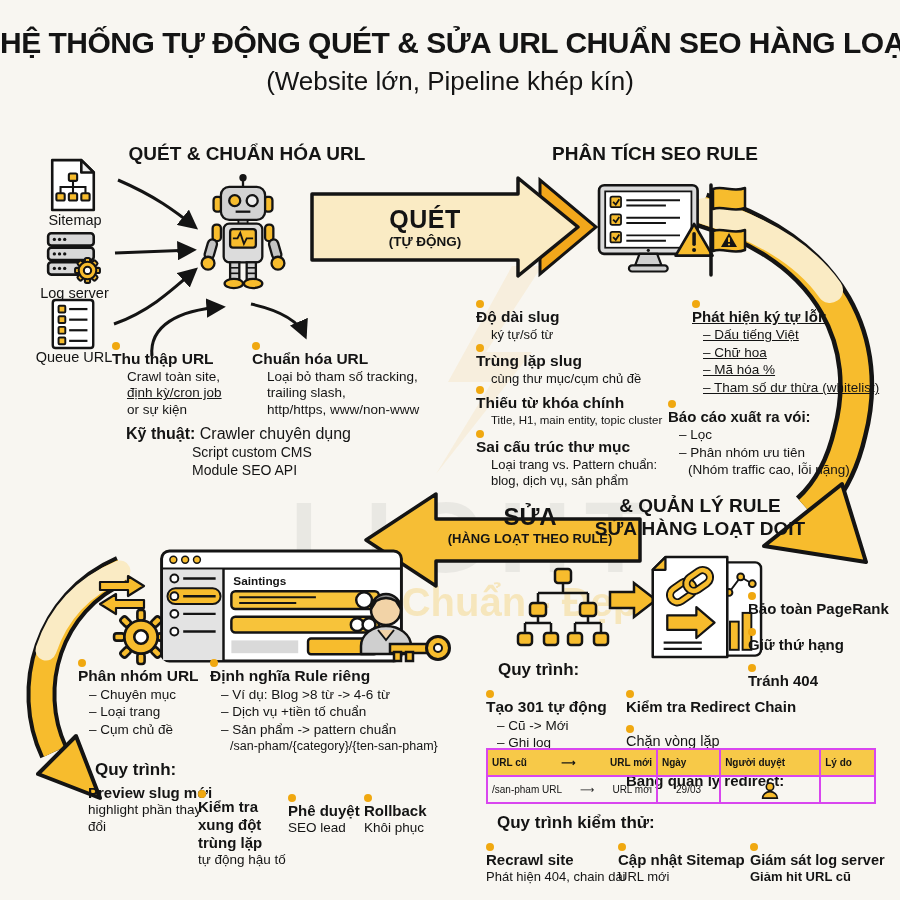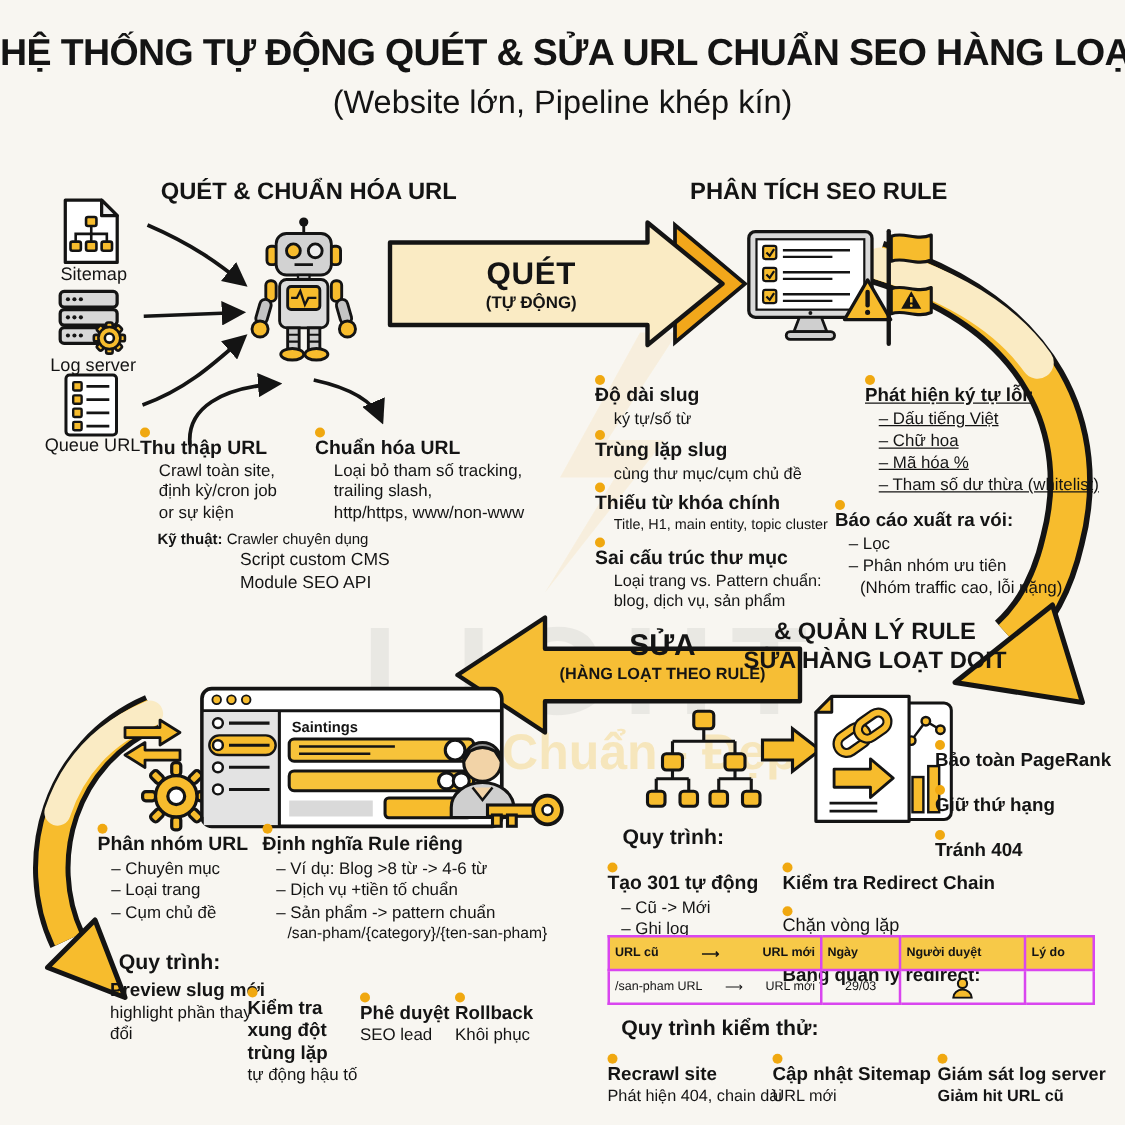--- a/index.html
+++ b/index.html
@@ -174,34 +174,34 @@
     <div class="arrow-text-main">QUÉT</div>
     <div class="arrow-text-sub">(TỰ ĐỘNG)</div>
   </div>
 
   <div class="abs" style="left:112px;top:336px;width:142px;">
     <div class="bullet">
         <span class="dot"></span>
       <span class="btitle">Thu thập URL</span>
       </div>
     <div class="bdesc" style="padding-left:15px;">Crawl toàn site,</div>
-    <div class="bdesc" style="padding-left:15px;">định kỳ/cron job</div>
+    <div class="bdesc" style="padding-left:15px;text-decoration:underline;">định kỳ/cron job</div>
     <div class="bdesc" style="padding-left:15px;">or sự kiện</div>
   </div>
   <div class="abs" style="left:252px;top:336px;width:200px;">
     <div class="bullet">
         <span class="dot"></span>
       <span class="btitle">Chuẩn hóa URL</span>
       </div>
     <div class="bdesc" style="padding-left:15px;">Loại bỏ tham số tracking,</div>
     <div class="bdesc" style="padding-left:15px;">trailing slash,</div>
     <div class="bdesc" style="padding-left:15px;">http/https, www/non-www</div>
   </div>
   <div class="abs" style="left:126px;top:424px;width:260px;">
-    <div class="bdesc" style="font-size:12px;"><span class="b">Kỹ thuật:</span>
+    <div class="bdesc" style="font-size:16px;"><span class="b">Kỹ thuật:</span>
       <span>Crawler chuyên dụng</span></div>
     <div class="bdesc" style="font-size:14px;padding-left:66px;">Script custom CMS</div>
     <div class="bdesc" style="font-size:14px;padding-left:66px;">Module SEO API</div>
   </div>
 
   <div class="abs sec-h ctr" style="left:540px;top:143px;width:230px;">PHÂN TÍCH SEO RULE</div>
 
   <svg class="abs" style="left:592px;top:180px;" width="132" height="102" viewBox="0 0 150 112">
     <rect x="8" y="4" width="112" height="78" rx="6" fill="#DADADA" stroke="#141414" stroke-width="3"></rect>
     <rect x="15" y="11" width="98" height="64" fill="#ffffff" stroke="#141414" stroke-width="2"></rect>

